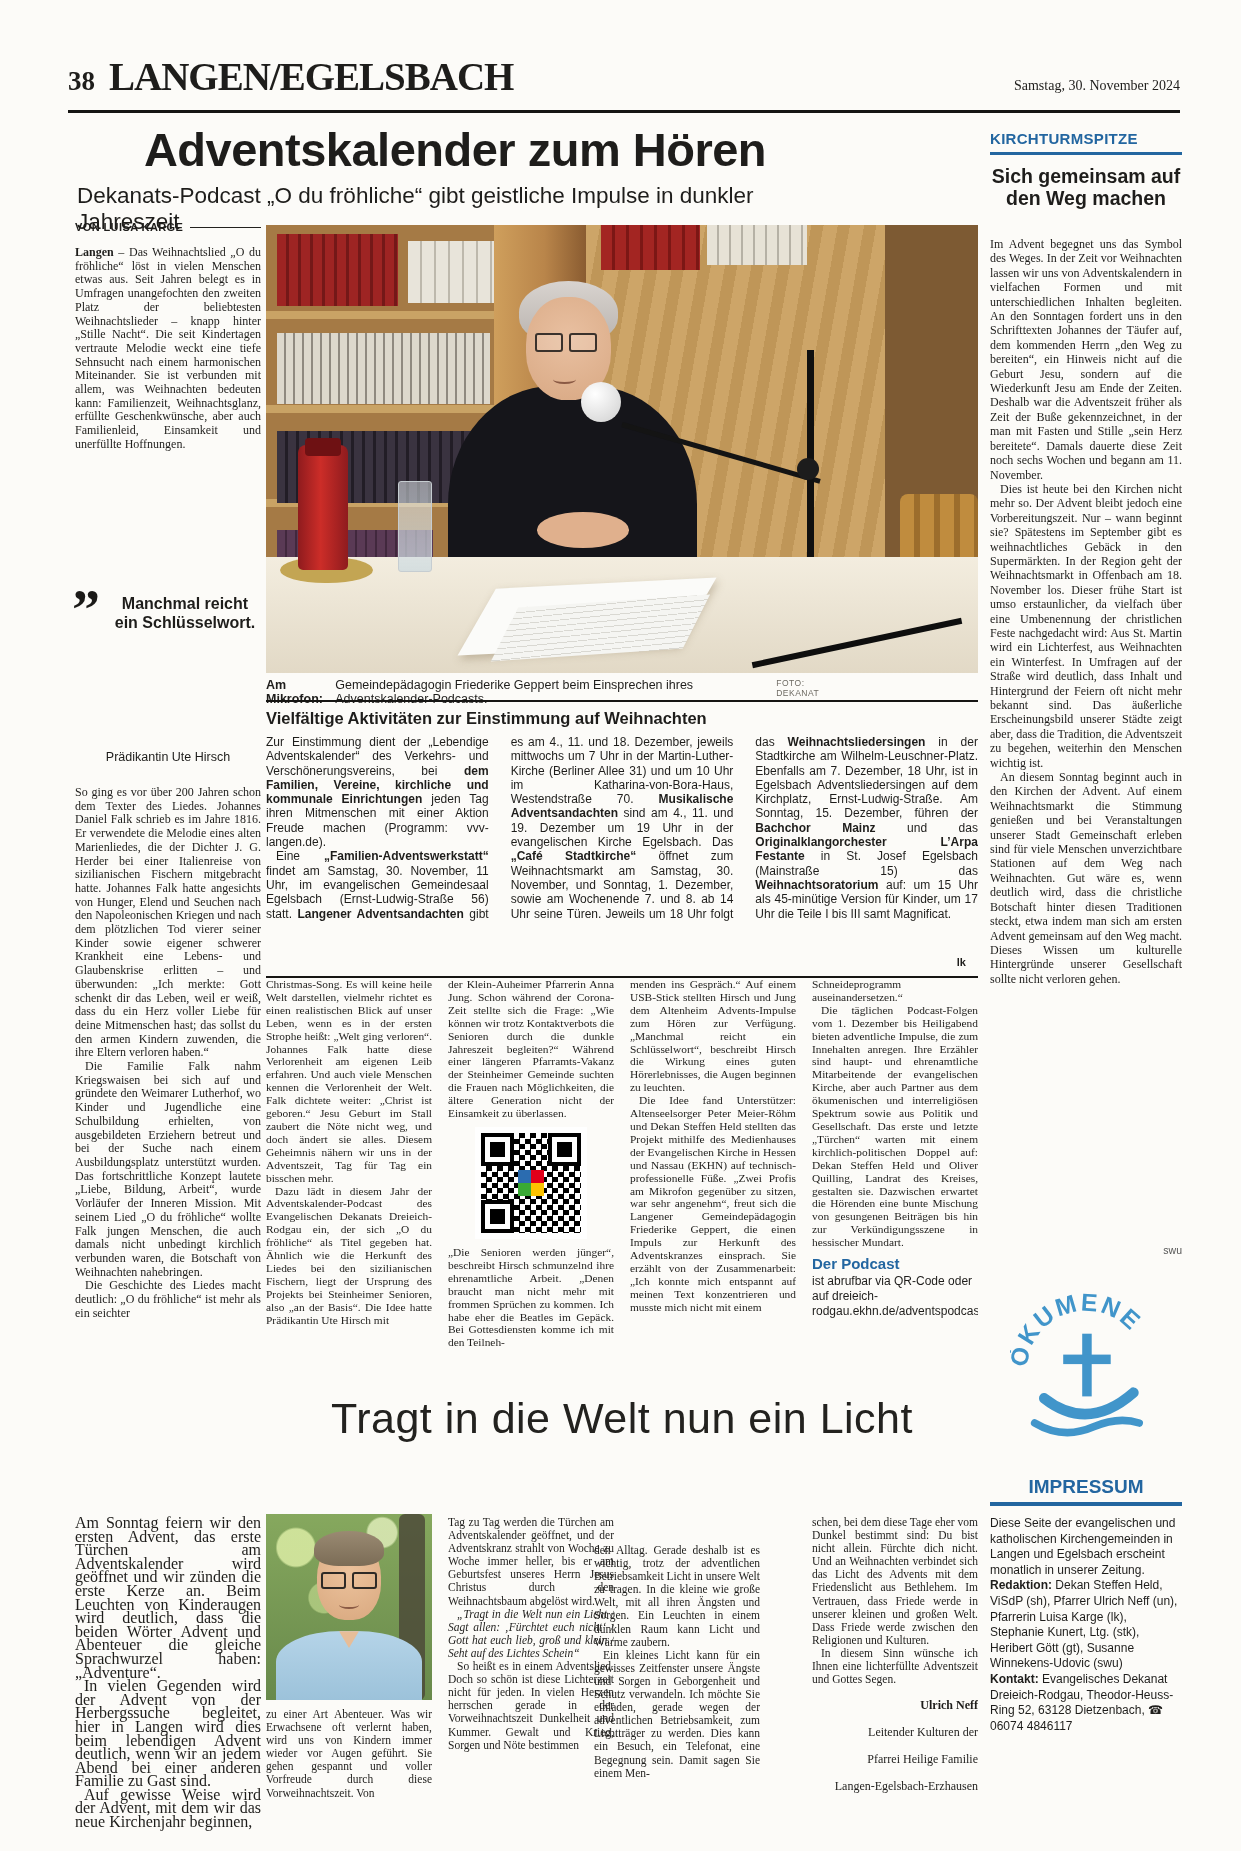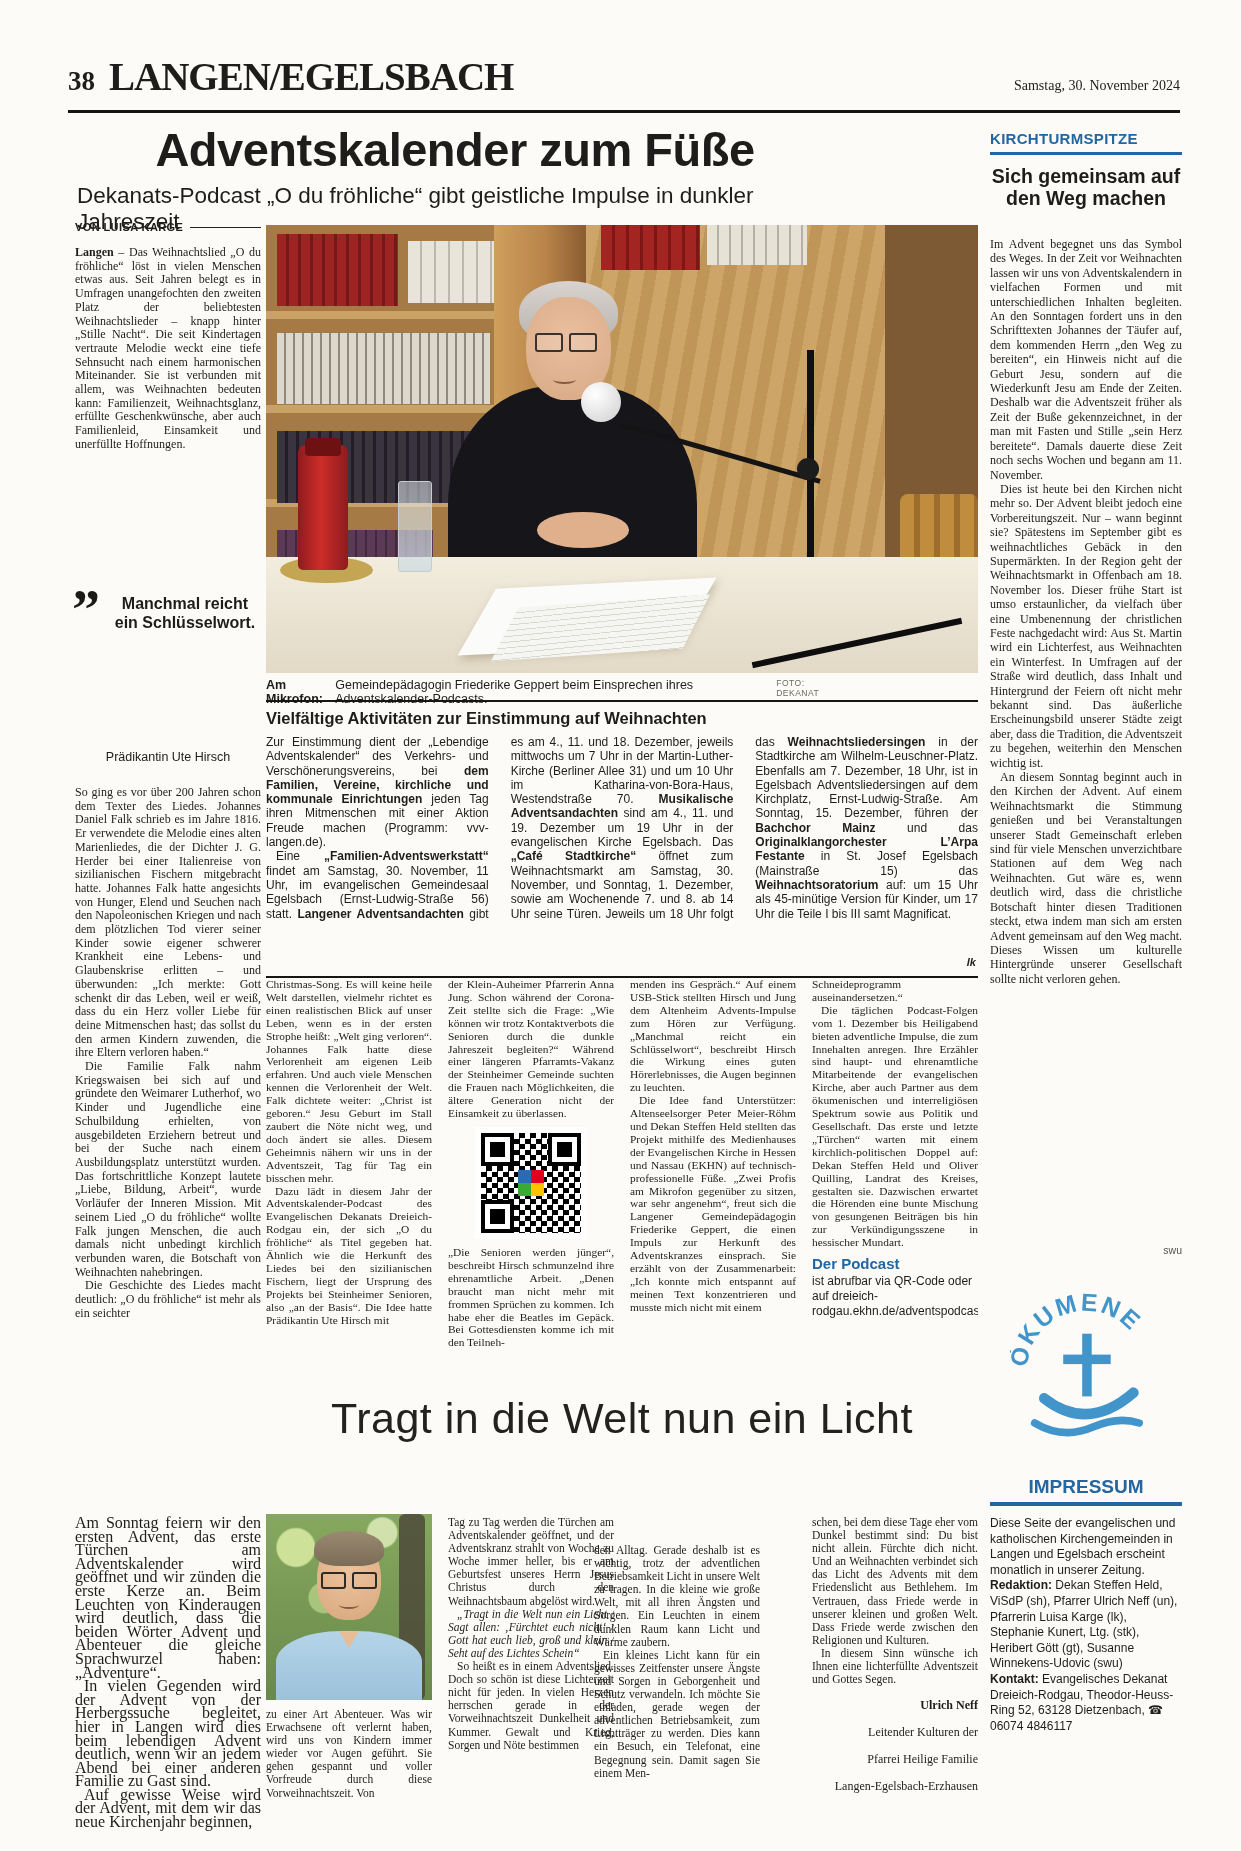--- a/index.html
+++ b/index.html
@@ -75,21 +75,21 @@
   
   #cap{left:266px;top:678px;width:712px;display:flex;align-items:flex-start;font-size:12.5px;}
   #cap .lead{font-weight:700;}
   #capcredit{margin-left:auto;padding-right:138px;font-size:8.5px;letter-spacing:.5px;color:#6d6a62;}
 
   
   #ibox{left:266px;top:700px;width:712px;border-top:2px solid #161513;border-bottom:2px solid #161513;
         padding:7px 0 9px 0;}
   #iboxtitle{font-weight:700;font-size:16.5px;margin:0 0 7px 0;}
   #iboxcols{column-count:3;column-gap:22px;font-size:12px;line-height:14.3px;height:232px;overflow:hidden;}
-  #iboxsig{position:absolute;right:2px;bottom:8px;font-weight:700;font-size:11px;font-style:italic;}
+  #iboxsig{position:absolute;right:12px;bottom:8px;font-weight:700;font-size:11px;}
 
   
   .bcol{top:978px;width:166px;height:417px;overflow:hidden;font-size:11.4px;line-height:12.9px;}
   .bcol p + p{text-indent:9px;}
   #bc1{left:266px;} #bc2{left:448px;} #bc3{left:630px;} #bc4{left:812px;}
   .qr{position:relative;width:106px;height:106px;margin:7px auto;background:#fff;border:3px solid #fff;}
   .qrgrid{position:absolute;inset:3px;background:repeating-conic-gradient(#000 0% 25%,#fff 0% 50%);background-size:11px 11px;}
   .fnd{position:absolute;width:25px;height:25px;border:4px solid #000;background:#fff;}
   .fnd::after{content:"";position:absolute;inset:5px;background:#000;}
   .fnd.tl{left:3px;top:3px;} .fnd.tr{right:3px;top:3px;} .fnd.bl{left:3px;bottom:3px;}
@@ -146,21 +146,21 @@
 <body>
 
 <div class="page">
 
   <div class="abs" id="hdr">
     <span id="pgnum">38</span>
     <span id="sect">LANGEN/EGELSBACH</span>
     <span id="hdate">Samstag, 30. November 2024</span>
   </div>
 
-  <div class="abs sans" id="mh">Adventskalender zum Füße</div>
+  <div class="abs sans" id="mh">Adventskalender zum Hören</div>
   <div class="abs sans" id="sub">Dekanats-Podcast „O du fröhliche“ gibt geistliche Impulse in dunkler Jahreszeit</div>
 
   <div class="abs sans" id="lbyline">
     <span>VON LUISA KARGE</span>
   </div>
   <div class="abs jtext" id="lbody1">
       <p><span style="font-weight: bold;">Langen</span><span> – Das Weihnachtslied „O du fröhliche“ löst in vielen Menschen etwas aus. Seit Jahren belegt es in Umfragen unangefochten den zweiten Platz der beliebtesten Weihnachtslieder – knapp hinter „Stille Nacht“. Die seit Kindertagen vertraute Melodie weckt eine tiefe Sehnsucht nach einem harmonischen Miteinander. Sie ist verbunden mit allem, was Weihnachten bedeuten kann: Familienzeit, Weihnachtsglanz, erfüllte Geschenkwünsche, aber auch Familienleid, Einsamkeit und unerfüllte Hoffnungen.</span></p>
     </div>
 
   <div class="abs" id="pq">

